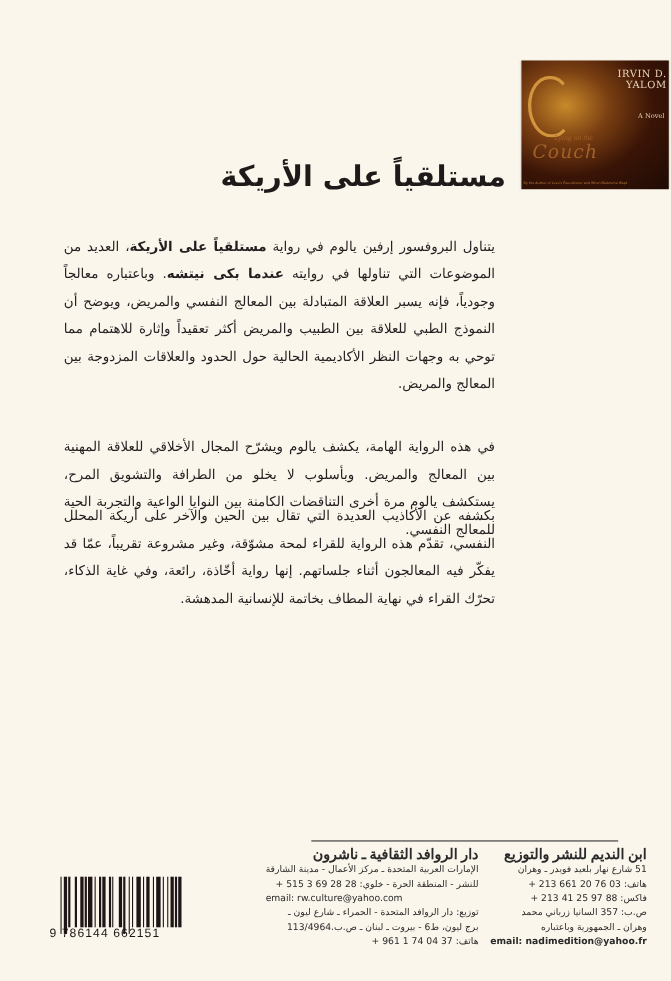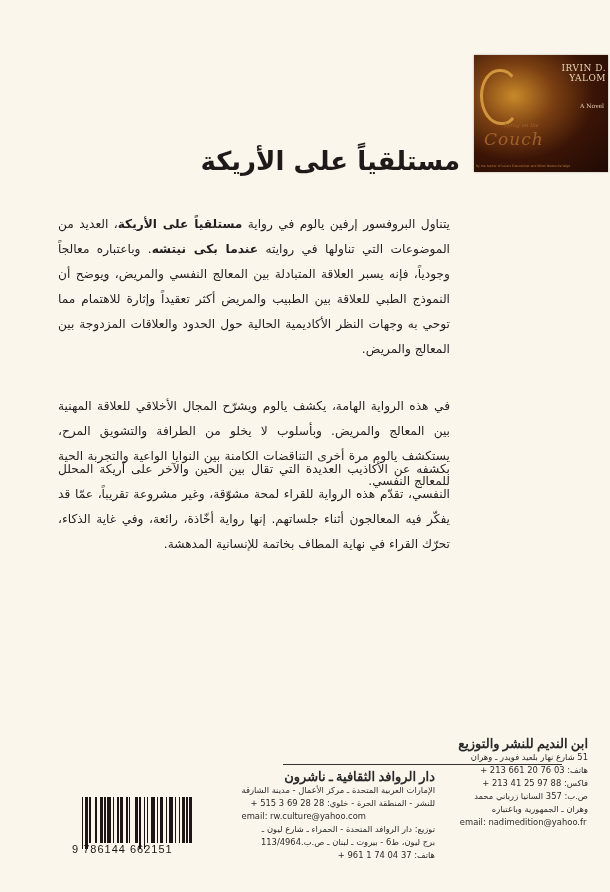--- a/index.html
+++ b/index.html
@@ -12,23 +12,23 @@
   .cover .title { position:absolute; left:10px; top:74px; font-family:"DejaVu Serif", serif; font-style:italic; font-size:17px; color:#a0602a; letter-spacing:1px; }
   .cover .subtitle { position:absolute; left:30px; top:66px; font-family:Liberation Serif, serif; font-style:italic; font-size:7px; color:#a0602a; }
   .cover .tagline { position:absolute; left:2px; bottom:4px; font-size:3px; color:#b77a3a; white-space:nowrap; }
   .book-title { position:absolute; right:150px; top:146px; font-size:26px; font-weight:bold; direction:rtl; color:#1f1a1a; }
   .body-text { position:absolute; left:58px; right:160px; direction:rtl; text-align:justify; font-family:"DejaVu Sans", sans-serif; font-size:12.2px; line-height:25px; color:#231f20; }
   .body-text b { font-weight:bold; }
   .p1 { top:212px; } .p2 { top:362px;margin-top:32px; } .p3 { top:457px; }
   .rule { position:absolute; left:283px; top:764px; width:279px; height:1px; background:#333; }
   .pub { position:absolute; direction:rtl; font-size:8.4px; line-height:13px; color:#2a2a2a; white-space:nowrap; }
   .pub .pname { font-weight:bold; font-size:13px; line-height:14px;font-family:Liberation Serif, serif; }
-  .pub1 { right:22px; top:737px; }
+  .pub1 { right:22px; top:770px; }
   .pub2 { right:175px; top:770px; }
-  .barcode { position:absolute; left:55px; top:797px; width:112px; height:53px;margin-left:27px; }
+  .barcode { position:absolute; left:55px; top:797px; width:112px; height:53px; }
   .barcode .bars { position:absolute; left:0; top:0; width:112px; height:46px; display:flex; }
   .barcode .bars span { display:block; height:100%; background:#1e1616; }
   .barcode .digits { position:absolute; left:-10px; top:46px; width:125px; font-family:"Liberation Sans", sans-serif; font-size:11px; color:#1e1616; letter-spacing:1px; white-space:nowrap; }
 </style>
 </head>
 <body>
 
 <div class="cover">
   <div class="swirl"></div>
   <div class="author">
@@ -51,21 +51,21 @@
 
 <div class="rule"></div>
 
 <div class="pub pub1">
   <div class="pname">ابن النديم للنشر والتوزيع</div>
   <div>51 شارع نهار بلعيد فويدر ـ وهران</div>
   <div>هاتف: 03 76 20 661 213 +</div>
   <div>فاكس: 88 97 25 41 213 +</div>
   <div>ص.ب: 357 السانيا زرباني محمد</div>
   <div>وهران ـ الجمهورية وباعتباره</div>
-  <div style="direction:ltr;text-align:center;">email: nadimedition@yahoo.fr</div>
+  <div style="direction:ltr;text-align:center;font-weight:bold;">email: nadimedition@yahoo.fr</div>
 </div>
 
 <div class="pub pub2">
   <div class="pname">دار الروافد الثقافية ـ ناشرون</div>
   <div>الإمارات العربية المتحدة ـ مركز الأعمال - مدينة الشارقة</div>
   <div>للنشر - المنطقة الحرة - خلوي: 28 28 69 3 515 +</div>
   <div style="direction:ltr;text-align:left;">email: rw.culture@yahoo.com</div>
   <div>توزيع: دار الروافد المتحدة - الحمراء ـ شارع ليون ـ</div>
   <div>برج ليون، ط6 - بيروت ـ لبنان ـ ص.ب.113/4964</div>
   <div>هاتف: 37 04 74 1 961 +</div>

